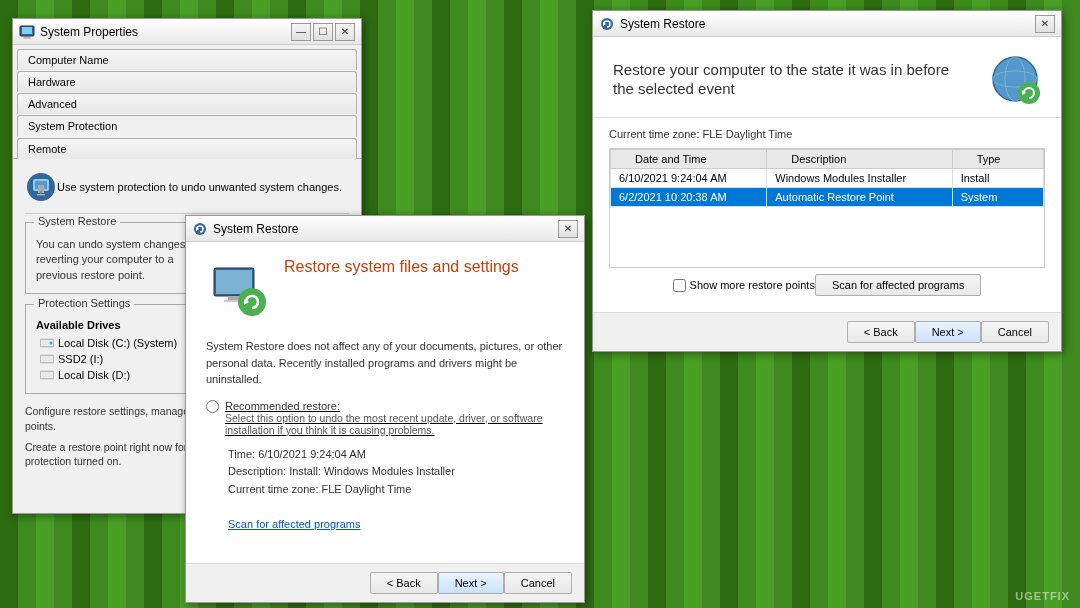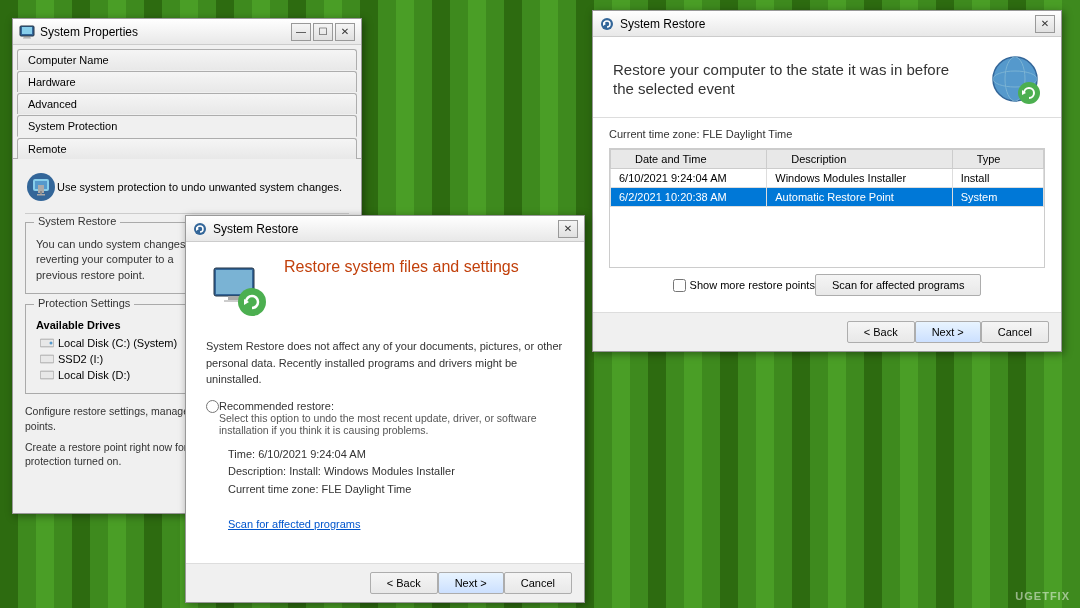--- a/index.html
+++ b/index.html
@@ -188,21 +188,23 @@
 
     .restore-desc {
       font-size: 11px;
       color: #333;
       line-height: 1.5;
     }
 
     .radio-option {
       display: flex;
       align-items: flex-start;
+      gap: 6px;
       margin-bottom: 10px;
+      text-decoration: underline;
     }
 
     .radio-label {
       font-size: 11px;
       color: #333;
     }
 
     .radio-label .sub {
       color: #555;
       margin-top: 2px;

